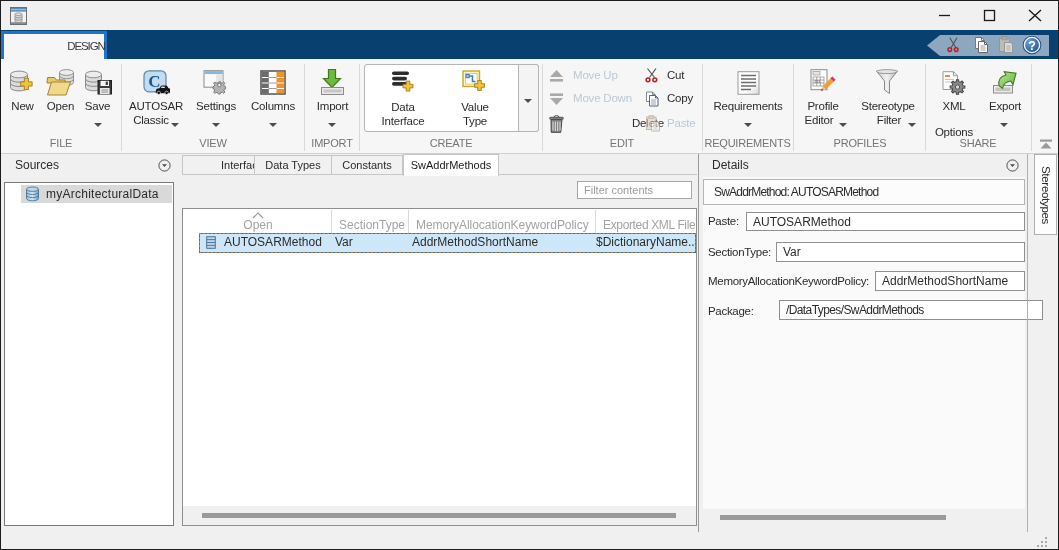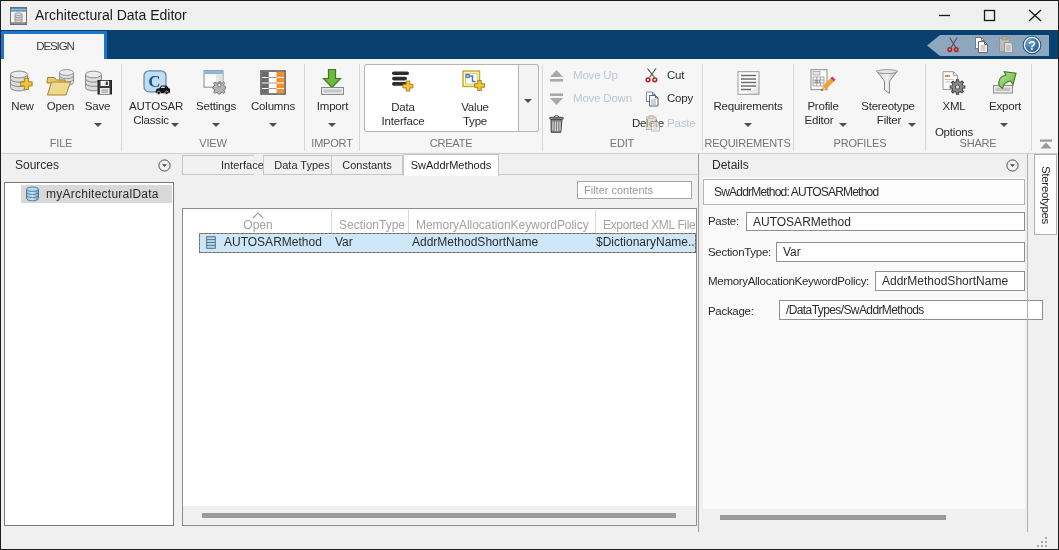--- a/index.html
+++ b/index.html
@@ -29,32 +29,31 @@
           </linearGradient>
         </defs>
       <rect x="1" y="1" width="15" height="3.6" fill="url(#tbg)"></rect>
       <rect x="1" y="15.2" width="15" height="1.8" fill="#8a8a8a"></rect>
       <g>
         <path d="M5 7.2 v7 a3.5 1.3 0 0 0 7 0 v-7" fill="#d6d6d6" stroke="#8a8a8a" stroke-width="0.8"></path>
         <ellipse cx="8.5" cy="7.2" rx="3.5" ry="1.3" fill="#e6e6e6" stroke="#8a8a8a" stroke-width="0.8"></ellipse>
         <path d="M5 9.5 a3.5 1.3 0 0 0 7 0 M5 11.8 a3.5 1.3 0 0 0 7 0" fill="none" stroke="#8a8a8a" stroke-width="0.8"></path>
       </g>
     </svg>
-    <div class="ab" style="left:34px;top:0;height:29px;line-height:29px;font-size:14px;color:#1a1a1a;">Architectural Data Editor</div>
 
     <svg class="ab" style="left:936px;top:0" width="110" height="29" viewBox="0 0 110 29">
       <line x1="2" y1="14.5" x2="13" y2="14.5" stroke="#1a1a1a" stroke-width="1.3"></line>
       <rect x="47.5" y="9.5" width="10" height="10" fill="none" stroke="#1a1a1a" stroke-width="1.3"></rect>
       <path d="M92 9 l12 11 M104 9 l-12 11" stroke="#1a1a1a" stroke-width="1.4"></path>
     </svg>
   </div>
 
   <div class="ab" id="tabstrip" style="left:0;top:29px;width:1057px;height:29px;background:#08416f;">
     <div class="ab" style="left:0;top:1px;width:106px;height:28px;background:#f6f6f6;border-top:3px solid #1b74cd;border-left:3px solid #1b74cd;border-right:3px solid #1b74cd;box-sizing:border-box;"></div>
-    <div class="ab" style="left:0;top:4px;width:108px;height:25px;text-align:center;line-height:24px;font-size:11.5px;letter-spacing:-1.1px;color:#3c3c3c;">DESIGN</div>
+    <div class="ab" style="left:0;top:4px;width:108px;height:25px;text-align:center;line-height:24px;font-size:11.5px;letter-spacing:-1.1px;color:#3c3c3c;padding-left:31px;">DESIGN</div>
 
     <div class="ab" style="left:926px;top:5px;width:122px;height:21px;background:#8ca7be;clip-path:polygon(13px 0,122px 0,122px 21px,13px 21px,0 10.5px);"></div>
 
     <svg class="ab" style="left:945px;top:7px" width="15" height="16" viewBox="0 0 15 16">
       <path d="M3.8 0.8 L9.7 10.5 M11 0.8 L5.2 10.5" stroke="#4f4f4f" stroke-width="1.1" fill="none"></path>
       <circle cx="3.8" cy="12.6" r="1.8" fill="none" stroke="#b42025" stroke-width="1.5"></circle>
       <circle cx="10.2" cy="12.6" r="1.8" fill="none" stroke="#b42025" stroke-width="1.5"></circle>
     </svg>
     <svg class="ab" style="left:970px;top:6px" width="18" height="19" viewBox="0 0 18 19">
       <path d="M4.5 1.5 h6 l3 3 v8 h-9 z" fill="#fdfdfd" stroke="#777"></path>
@@ -360,21 +359,21 @@
           </defs>
       <path d="M1.5 3.2 v9.4 a6 2.2 0 0 0 12 0 V3.2" fill="url(#dbg)" stroke="#4a7396" stroke-width="0.9"></path>
       <ellipse cx="7.5" cy="3.2" rx="6" ry="2.2" fill="#b8d7ea" stroke="#4a7396" stroke-width="0.9"></ellipse>
       <path d="M1.5 6.3 a6 2.2 0 0 0 12 0 M1.5 9.4 a6 2.2 0 0 0 12 0" fill="none" stroke="#4a7396" stroke-width="0.9"></path>
     </svg>
     <div class="ab t12" style="left:41px;top:2px;height:18px;line-height:18px;letter-spacing:0.25px;">myArchitecturalData</div>
   </div>
 
   <div class="ab" style="left:181px;top:0px;width:515px;height:21px;">
     <div class="ab" style="left:0;top:1px;width:72px;height:20px;background:#f1f1f1;border:1px solid #c6c6c6;border-right:none;box-sizing:border-box;text-align:center;line-height:19px;font-size:11px;color:#2b2b2b;padding-left:38px;">Interfaces</div>
-    <div class="ab" style="left:81px;top:1px;width:77px;height:20px;background:#f1f1f1;border:1px solid #c6c6c6;border-right:none;box-sizing:border-box;text-align:center;line-height:19px;font-size:11px;color:#2b2b2b;">Data Types</div>
+    <div class="ab" style="left:72px;top:1px;width:77px;height:20px;background:#f1f1f1;border:1px solid #c6c6c6;border-right:none;box-sizing:border-box;text-align:center;line-height:19px;font-size:11px;color:#2b2b2b;">Data Types</div>
     <div class="ab" style="left:149px;top:1px;width:72px;height:20px;background:#f1f1f1;border:1px solid #c6c6c6;box-sizing:border-box;text-align:center;line-height:19px;font-size:11px;color:#2b2b2b;">Constants</div>
     <div class="ab" style="left:221px;top:0px;width:96px;height:22px;background:#fff;border:1px solid #c6c6c6;border-bottom:none;box-sizing:border-box;text-align:center;line-height:21px;font-size:11px;color:#1a1a1a;">SwAddrMethods</div>
   </div>
   <div class="ab" style="left:498px;top:20px;width:198px;height:1px;background:#c6c6c6;"></div>
 
   <div class="ab" style="left:576px;top:27px;width:115px;height:18px;background:#fff;border:1px solid #a6a6a6;box-sizing:border-box;">
     <div class="ab" style="left:6px;top:0;height:16px;line-height:16px;font-size:11px;color:#9a9a9a;">Filter contents</div>
   </div>
 
   <div class="ab" style="left:181px;top:54px;width:515px;height:318px;background:#fff;border:1px solid #8f8f8f;box-sizing:border-box;">

